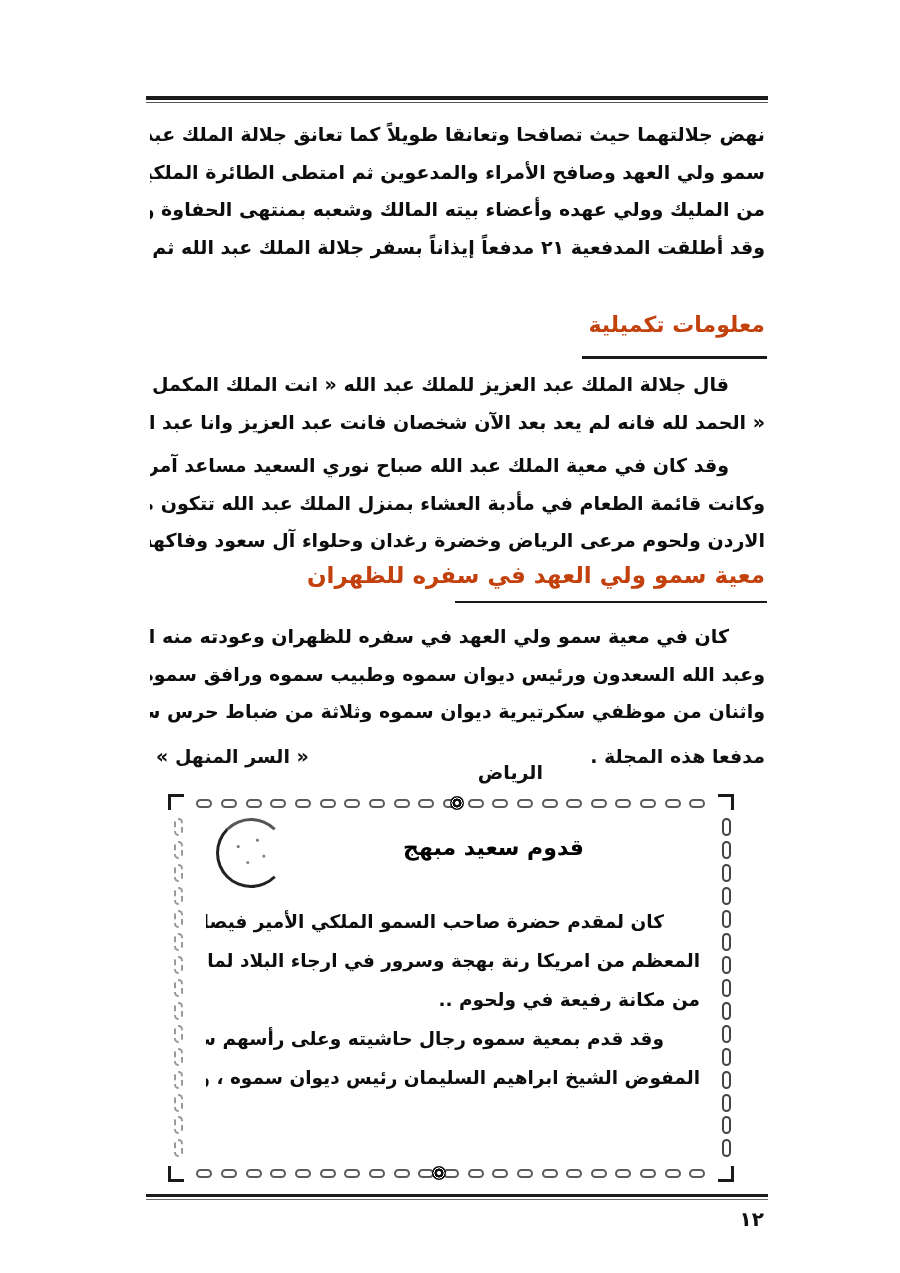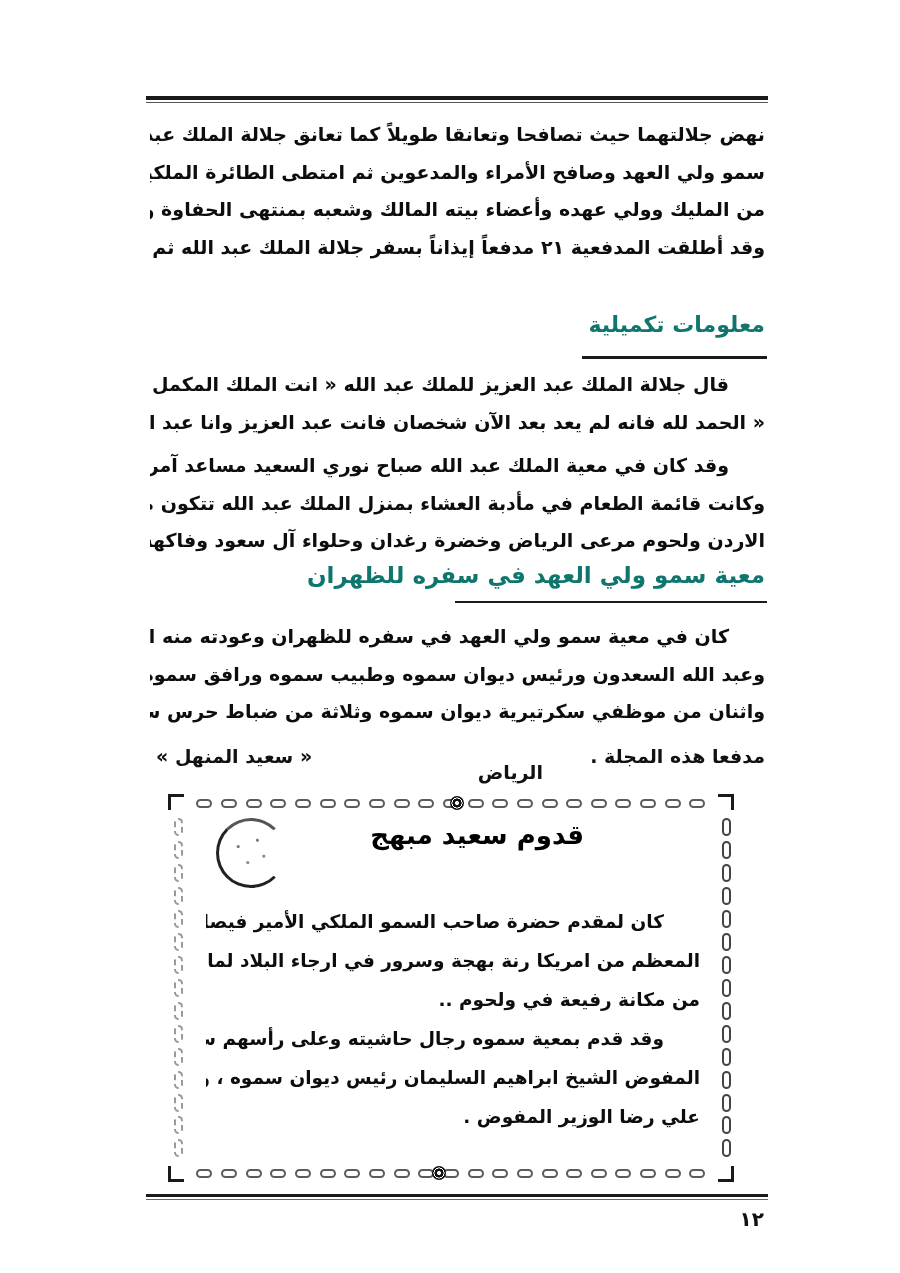--- a/index.html
+++ b/index.html
@@ -64,21 +64,21 @@
       height: 37.5px;
     }
     .indent { padding-right: 36px; }
     .section-head {
       position: absolute;
       direction: rtl;
       text-align: right;
       font-family: "DejaVu Sans", sans-serif;
       font-weight: bold;
       font-size: 22px;
-      color: #0f766e;
+      color: #c2410c;
       white-space: nowrap;
     }
     .head-underline {
       position: absolute;
       height: 3px;
       background: #1a1a1a;
     }
     .sig-row {
       position: absolute;
       left: 150px;
@@ -179,25 +179,25 @@
       background:
         radial-gradient(circle at 30% 40%, #777 1px, transparent 2px),
         radial-gradient(circle at 60% 30%, #777 1px, transparent 2px),
         radial-gradient(circle at 70% 55%, #888 1px, transparent 2px),
         radial-gradient(circle at 45% 65%, #888 1px, transparent 2px),
         #fff;
     }
     .frame-title {
       position: absolute;
       right: 150px;
-      top: 24px;
-      direction: rtl;
-      font-family: "DejaVu Sans", sans-serif;
-      font-weight: bold;
-      font-size: 26px;
+      top: 39px;
+      direction: rtl;
+      font-family: "DejaVu Sans", sans-serif;
+      font-weight: bold;
+      font-size: 22px;
       color: #000;
       white-space: nowrap;
     }
     .frame-body {
       position: absolute;
       left: 38px;
       right: 34px;
       top: 106px;
       direction: rtl;
       text-align: justify;
@@ -253,21 +253,21 @@
 
   <div class="text-col" style="top:618px;">
     <span class="line indent">كان في معية سمو ولي العهد في سفره للظهران وعودته منه الامير محمد بن تركي</span>
     <span class="line">وعبد الله السعدون ورئيس ديوان سموه وطبيب سموه ورافق سموه امين السر</span>
     <span class="line">واثنان من موظفي سكرتيرية ديوان سموه وثلاثة من ضباط حرس سموه</span>
   </div>
 
   <div class="sig-row">
     <span style="right:0;">مدفعا هذه المجلة .</span>
     <span style="right:222px;margin-top:16px;">الرياض</span>
-    <span style="left:6px;">« سعيد المنهل »</span>
+    <span style="left:6px;">« السر المنهل »</span>
   </div>
 
   <div class="frame">
     <div class="frame-corner tl"></div>
     <div class="frame-corner tr"></div>
     <div class="frame-corner bl"></div>
     <div class="frame-corner br"></div>
 
     <div class="chain-h top" style="-webkit-mask:none; background:none;">
       <div class="link-row">
@@ -361,20 +361,19 @@
     <div class="photo-circle" title="portrait-medallion"></div>
 
     <div class="frame-title">قدوم سعيد مبهج</div>
 
     <div class="frame-body">
       <span class="line indent">كان لمقدم حضرة صاحب السمو الملكي الأمير فيصل</span>
       <span class="line">المعظم من امريكا رنة بهجة وسرور في ارجاء البلاد لما لسموه</span>
       <span class="line">من مكانة رفيعة في ولحوم ..</span>
       <span class="line indent">وقد قدم بمعية سموه رجال حاشيته وعلى رأسهم سعادة الوزير</span>
       <span class="line">المفوض الشيخ ابراهيم السليمان رئيس ديوان سموه ، والاستاذ</span>
-      <span class="line">علي رضا الوزير المفوض .</span>
     </div>
   </div>
 
   <div class="rule bottom"></div>
 
   <div class="page-number">١٢</div>
 </div>
 
 </body></html>

